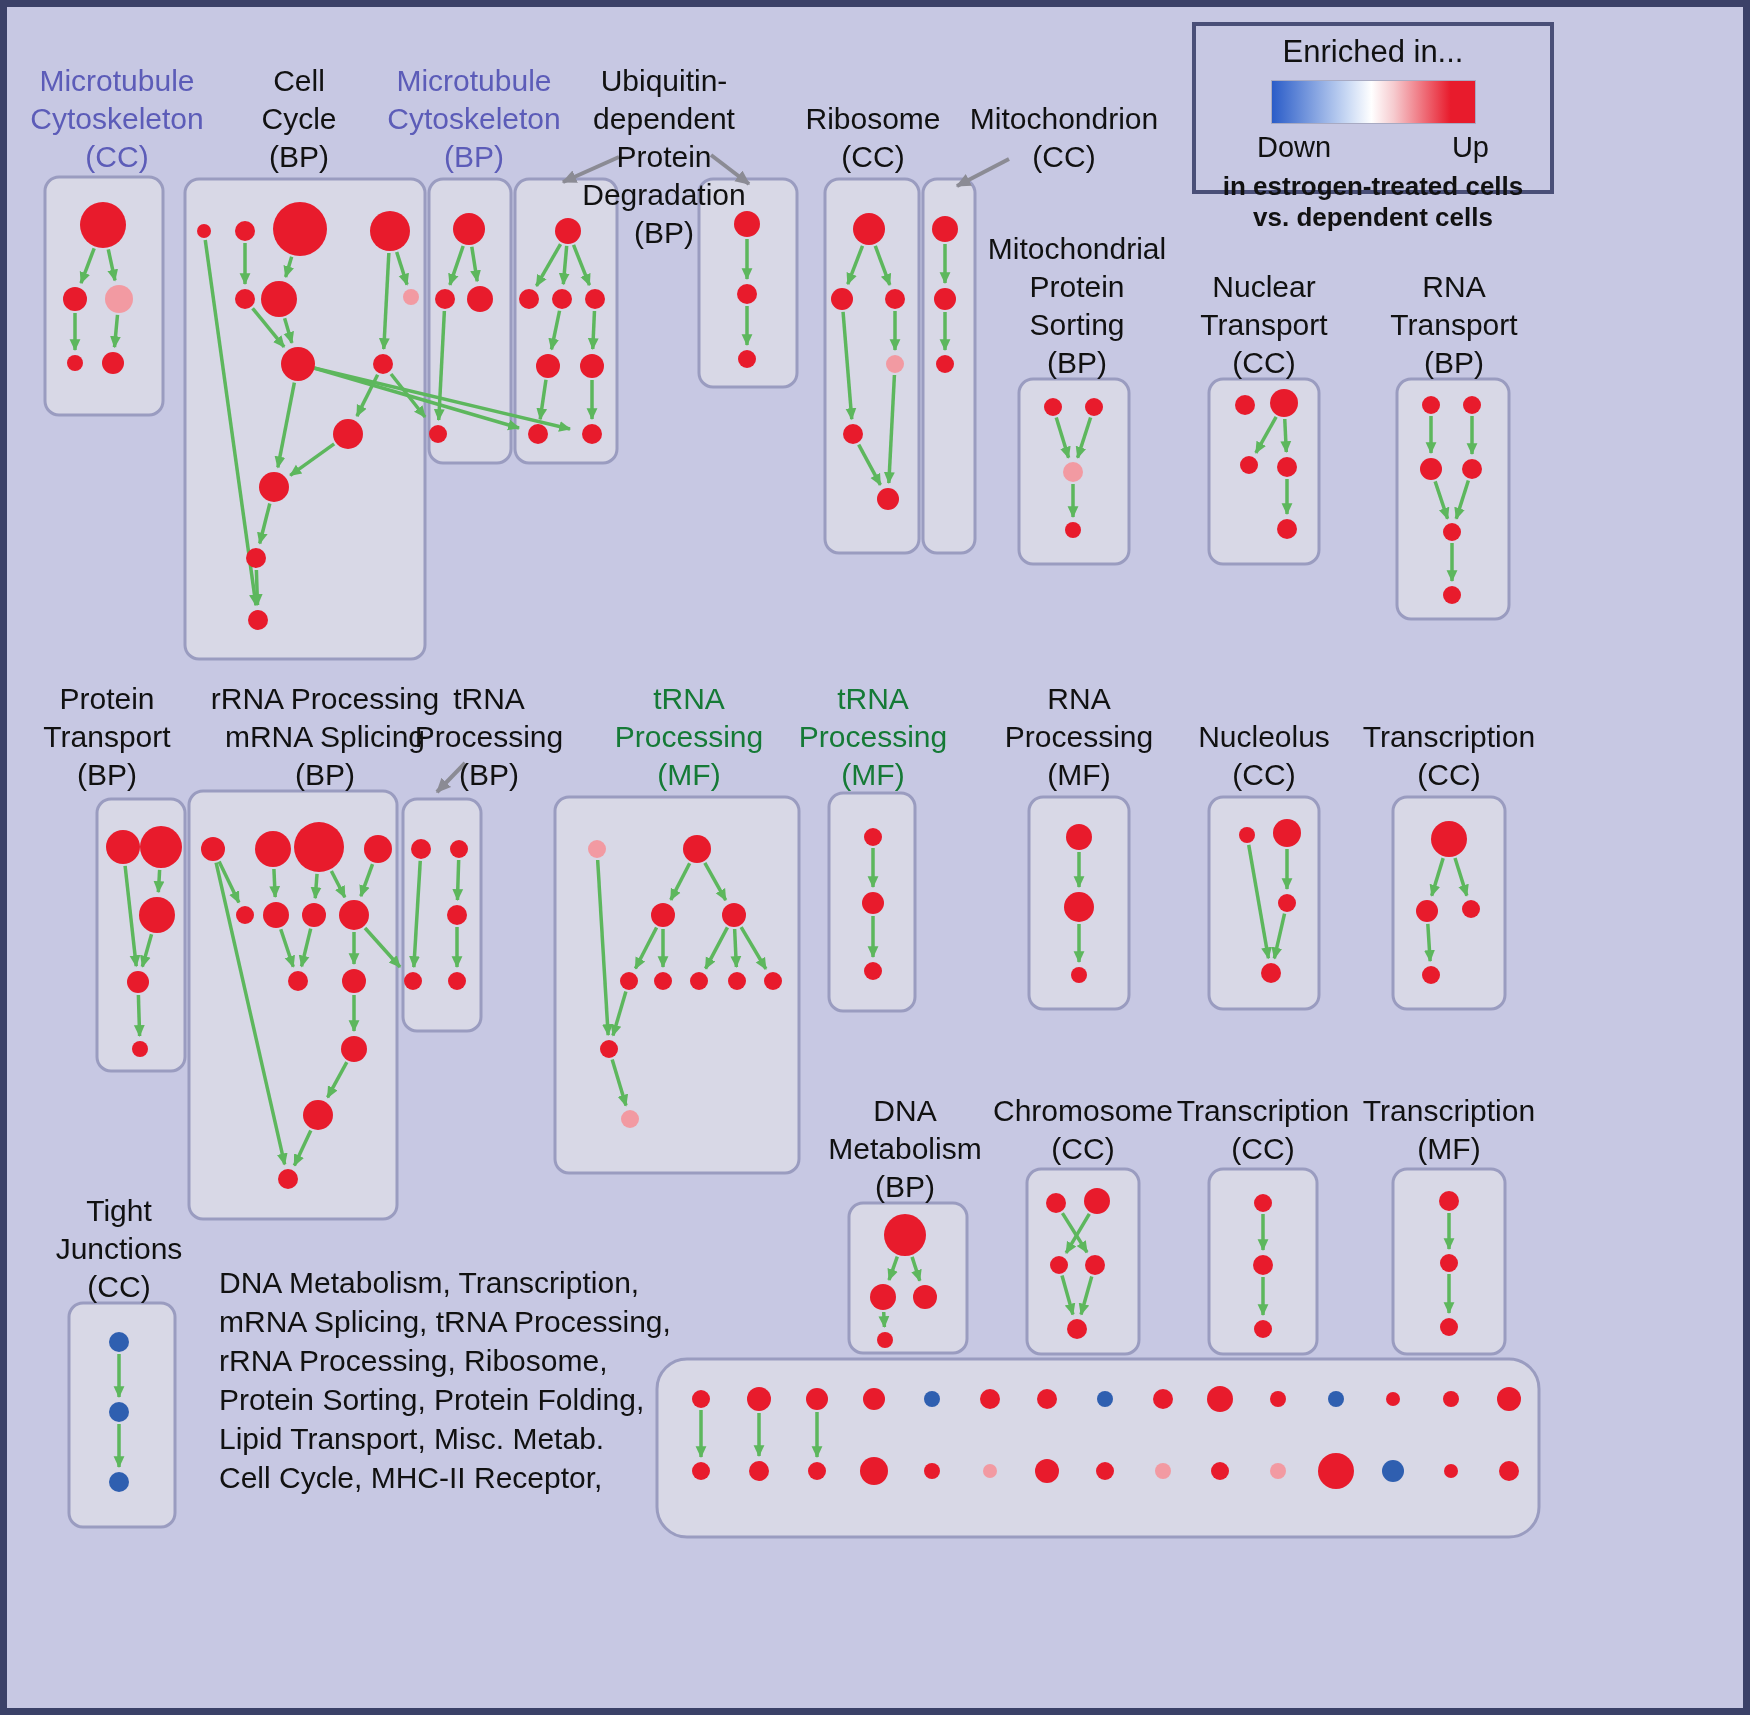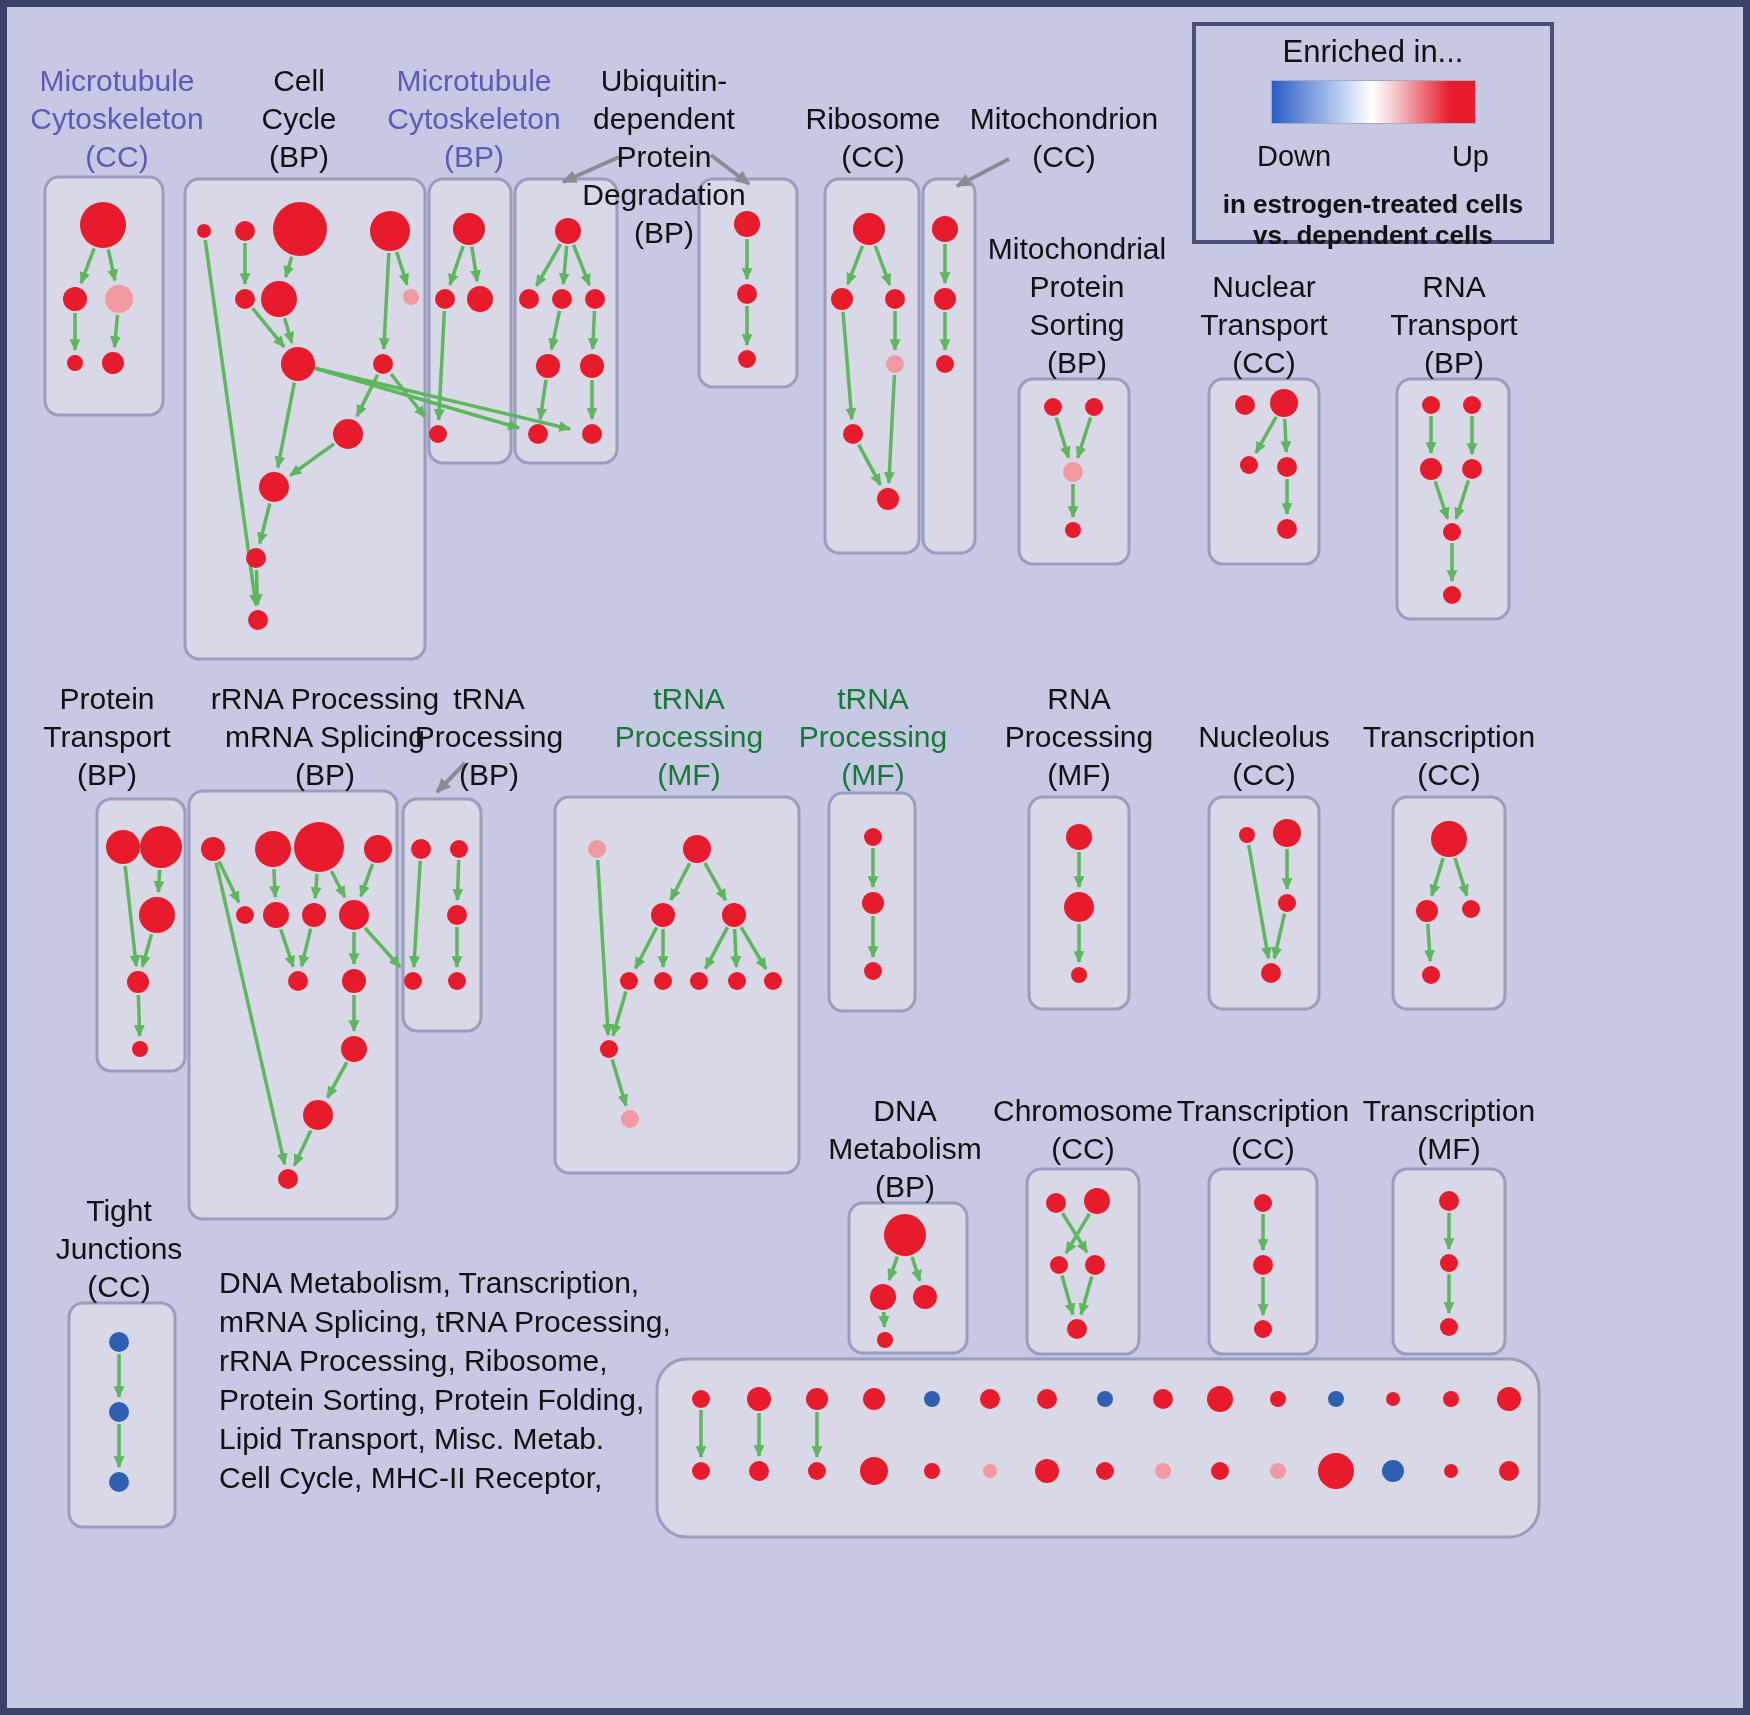--- a/index.html
+++ b/index.html
@@ -12,28 +12,28 @@
     overflow:hidden;
   }
   #diagram { position:absolute; left:0; top:0; }
   .gbox { fill: var(--box-fill, #d8d8e6); stroke: var(--box-border, #9a9cc0); stroke-width:3; }
   .edge { stroke: var(--edge-green, #5db75d); stroke-width:3.5; fill:none; }
   .ann  { stroke: var(--annotation-gray, #8b8b94); stroke-width:4; fill:none; }
   #ag path  { fill: var(--edge-green, #5db75d); }
   #agr path { fill: var(--annotation-gray, #8b8b94); }
   .glabel { font-family:"Liberation Sans", sans-serif; font-size:30px; text-anchor:middle; }
   .legend {
-    position:absolute; left:1185px; top:15px; width:362px; height:222px;
+    position:absolute; left:1185px; top:15px; width:362px; height:172px;
     border:4px solid var(--legend-border, #4a4f78);
     background: var(--background, #c7c8e3);
     text-align:center; color:#111;
   }
   .legend-title { font-size:31px; margin-top:8px; }
   .legend-bar { width:205px; height:44px; margin:10px auto 4px auto; border:1px solid #a8aac2; }
-  .legend-row { width:232px; margin:16px auto; display:flex; justify-content:space-between; font-size:29px; }
+  .legend-row { width:232px; margin:7px auto; display:flex; justify-content:space-between; font-size:29px; }
   .legend-sub { font-size:26px; line-height:31px;font-weight:bold; }
   .misc-block {
     position:absolute; left:212px; top:1256px;
     font-size:30px; line-height:39px; color:#111;
   }
 </style>
 </head>
 <body>
 
 <div class="canvas">

